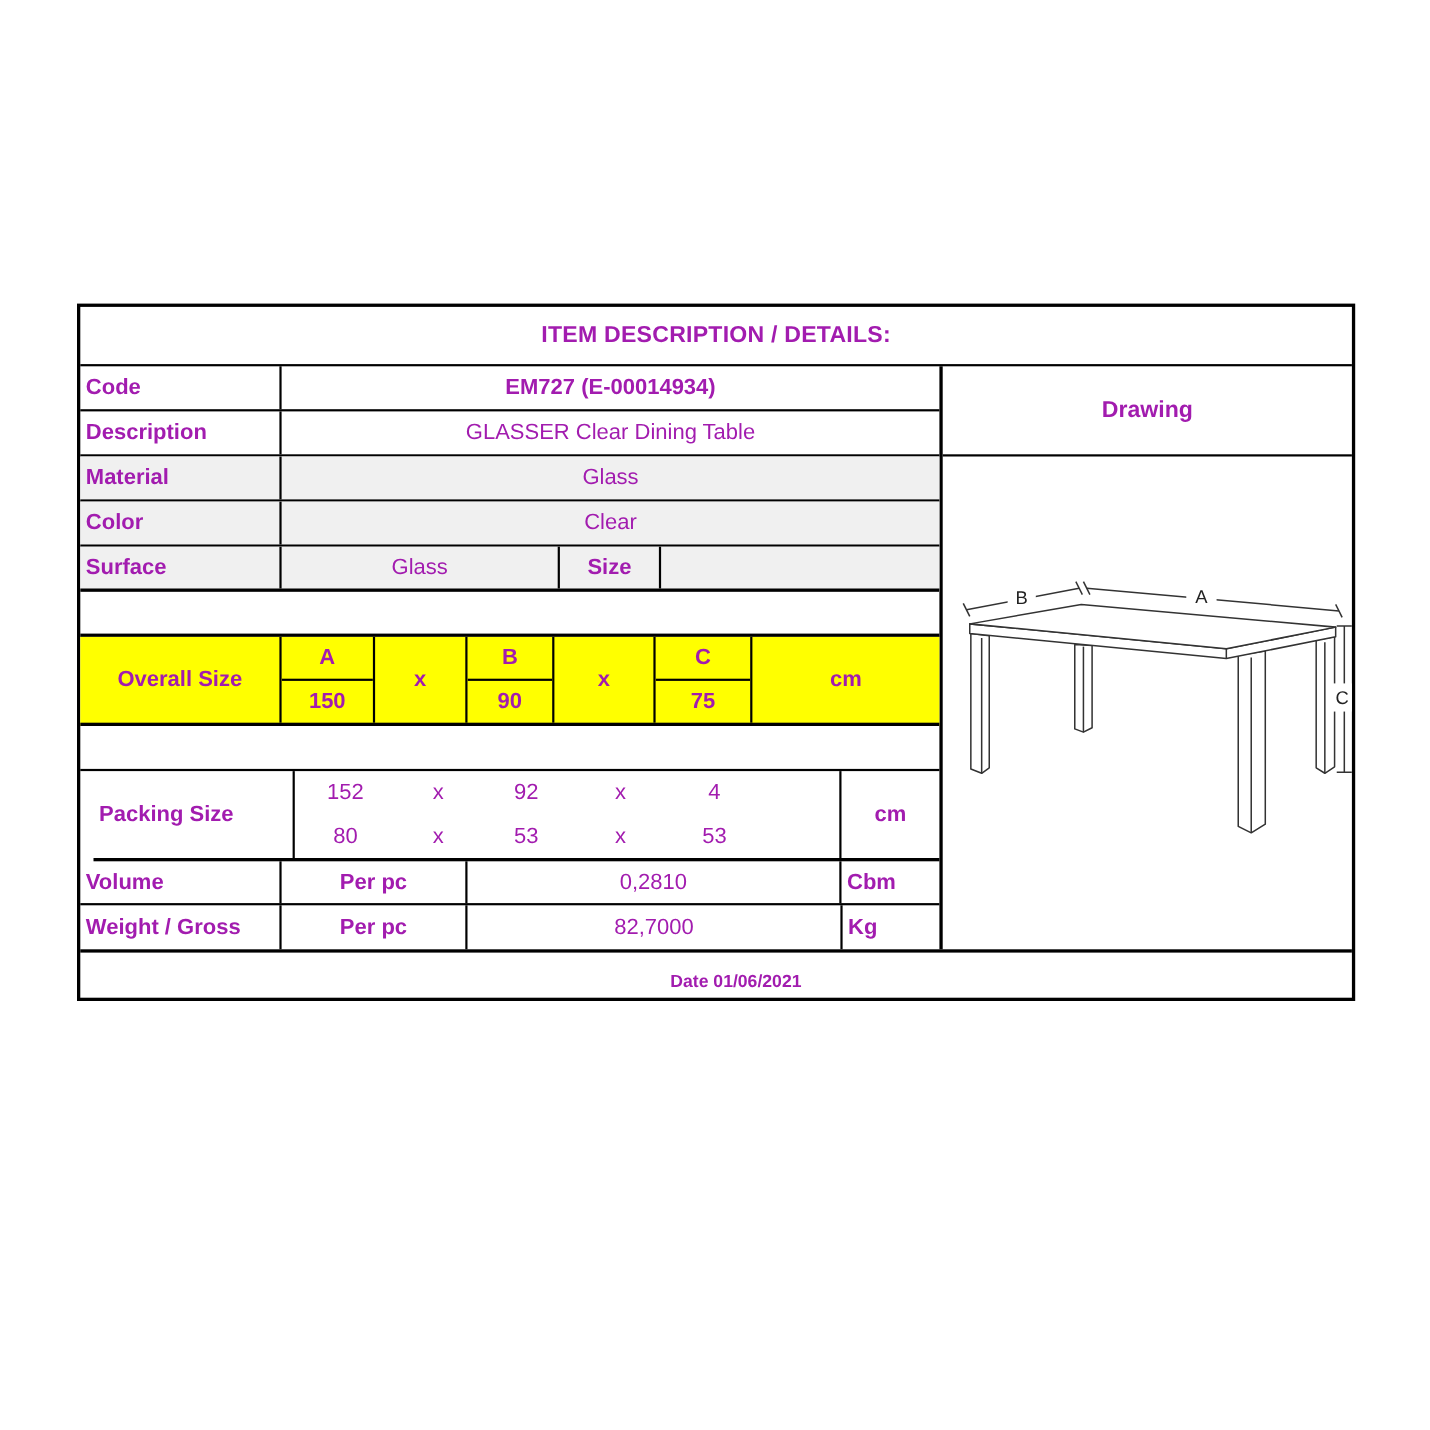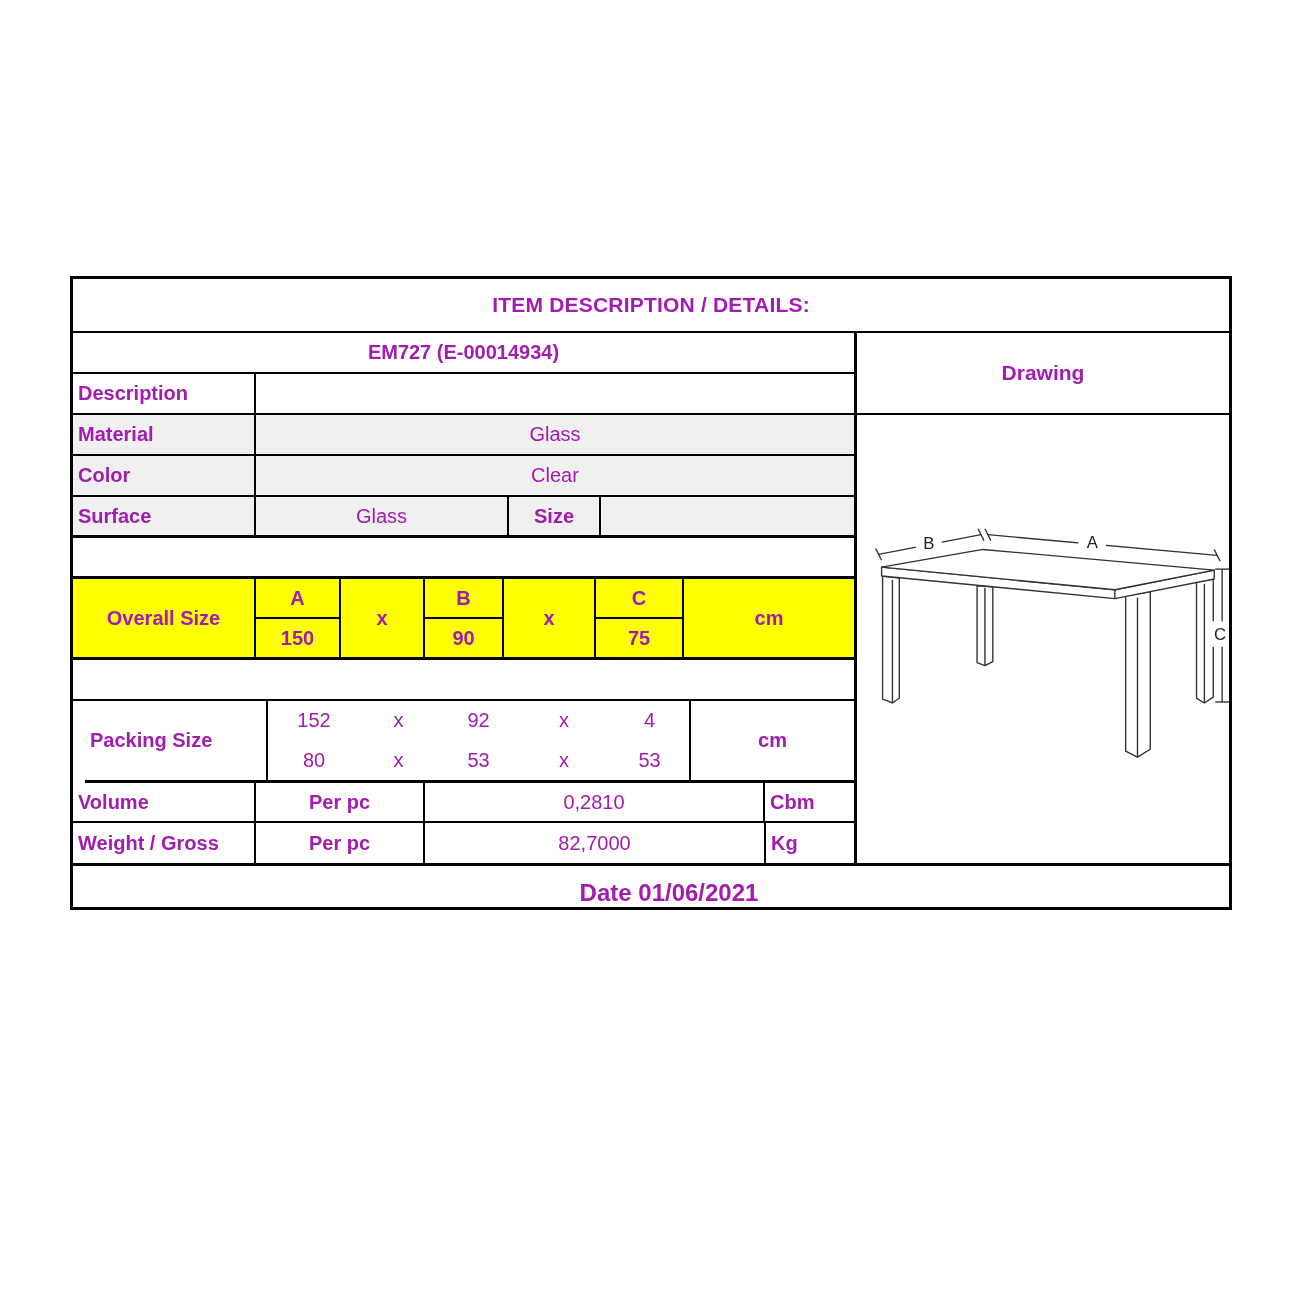--- a/index.html
+++ b/index.html
@@ -50,40 +50,42 @@
   .packline span{display:flex;align-items:center;justify-content:center;font-size:20px;}
   
   .drawing-title{
     height:82px;border-bottom:2px solid #000;box-sizing:border-box;
     display:flex;align-items:center;justify-content:center;
     font-weight:bold;font-size:21px;
   }
   .drawing-area{flex:1;display:flex;align-items:flex-start;justify-content:center;}
   .date-row{
     height:53px;display:flex;align-items:center;justify-content:center;
-    font-weight:bold;font-size:24px;margin-left:36px;
+    font-weight:bold;font-size:16px;margin-left:36px;
   }
 </style>
 </head>
 <body>
 
 <div class="page">
   <div class="sheet">
 
     <div class="sheet-title">ITEM DESCRIPTION / DETAILS:</div>
 
     <div class="body">
       <div class="left">
 
         <div class="row h41">
+          <div class="cell lbl">Code</div>
           <div class="cell last bold" style="flex:1">EM727 (E-00014934)</div>
         </div>
 
         <div class="row h41">
           <div class="cell lbl">Description</div>
+          <div class="cell last" style="flex:1">GLASSER Clear Dining Table</div>
         </div>
 
         <div class="row h41 gray">
           <div class="cell lbl">Material</div>
           <div class="cell last" style="flex:1">Glass</div>
         </div>
 
         <div class="row h41 gray">
           <div class="cell lbl">Color</div>
           <div class="cell last" style="flex:1">Clear</div>
@@ -113,21 +115,21 @@
             <div class="top">C</div>
             <div class="bot">75</div>
           </div>
           <div class="cell last bold" style="flex:1">cm</div>
         </div>
 
         <div class="row h41"></div>
 
         <div class="row h82 thickb">
           <div class="cell lbl">Packing Size</div>
-          <div class="cell packvals" style="width:423px">
+          <div class="cell packvals" style="width:497px">
             <div class="packline">
               <span>152</span>
               <span>x</span>
               <span>92</span>
               <span>x</span>
               <span>4</span>
             </div>
             <div class="packline">
               <span>80</span>
               <span>x</span>

